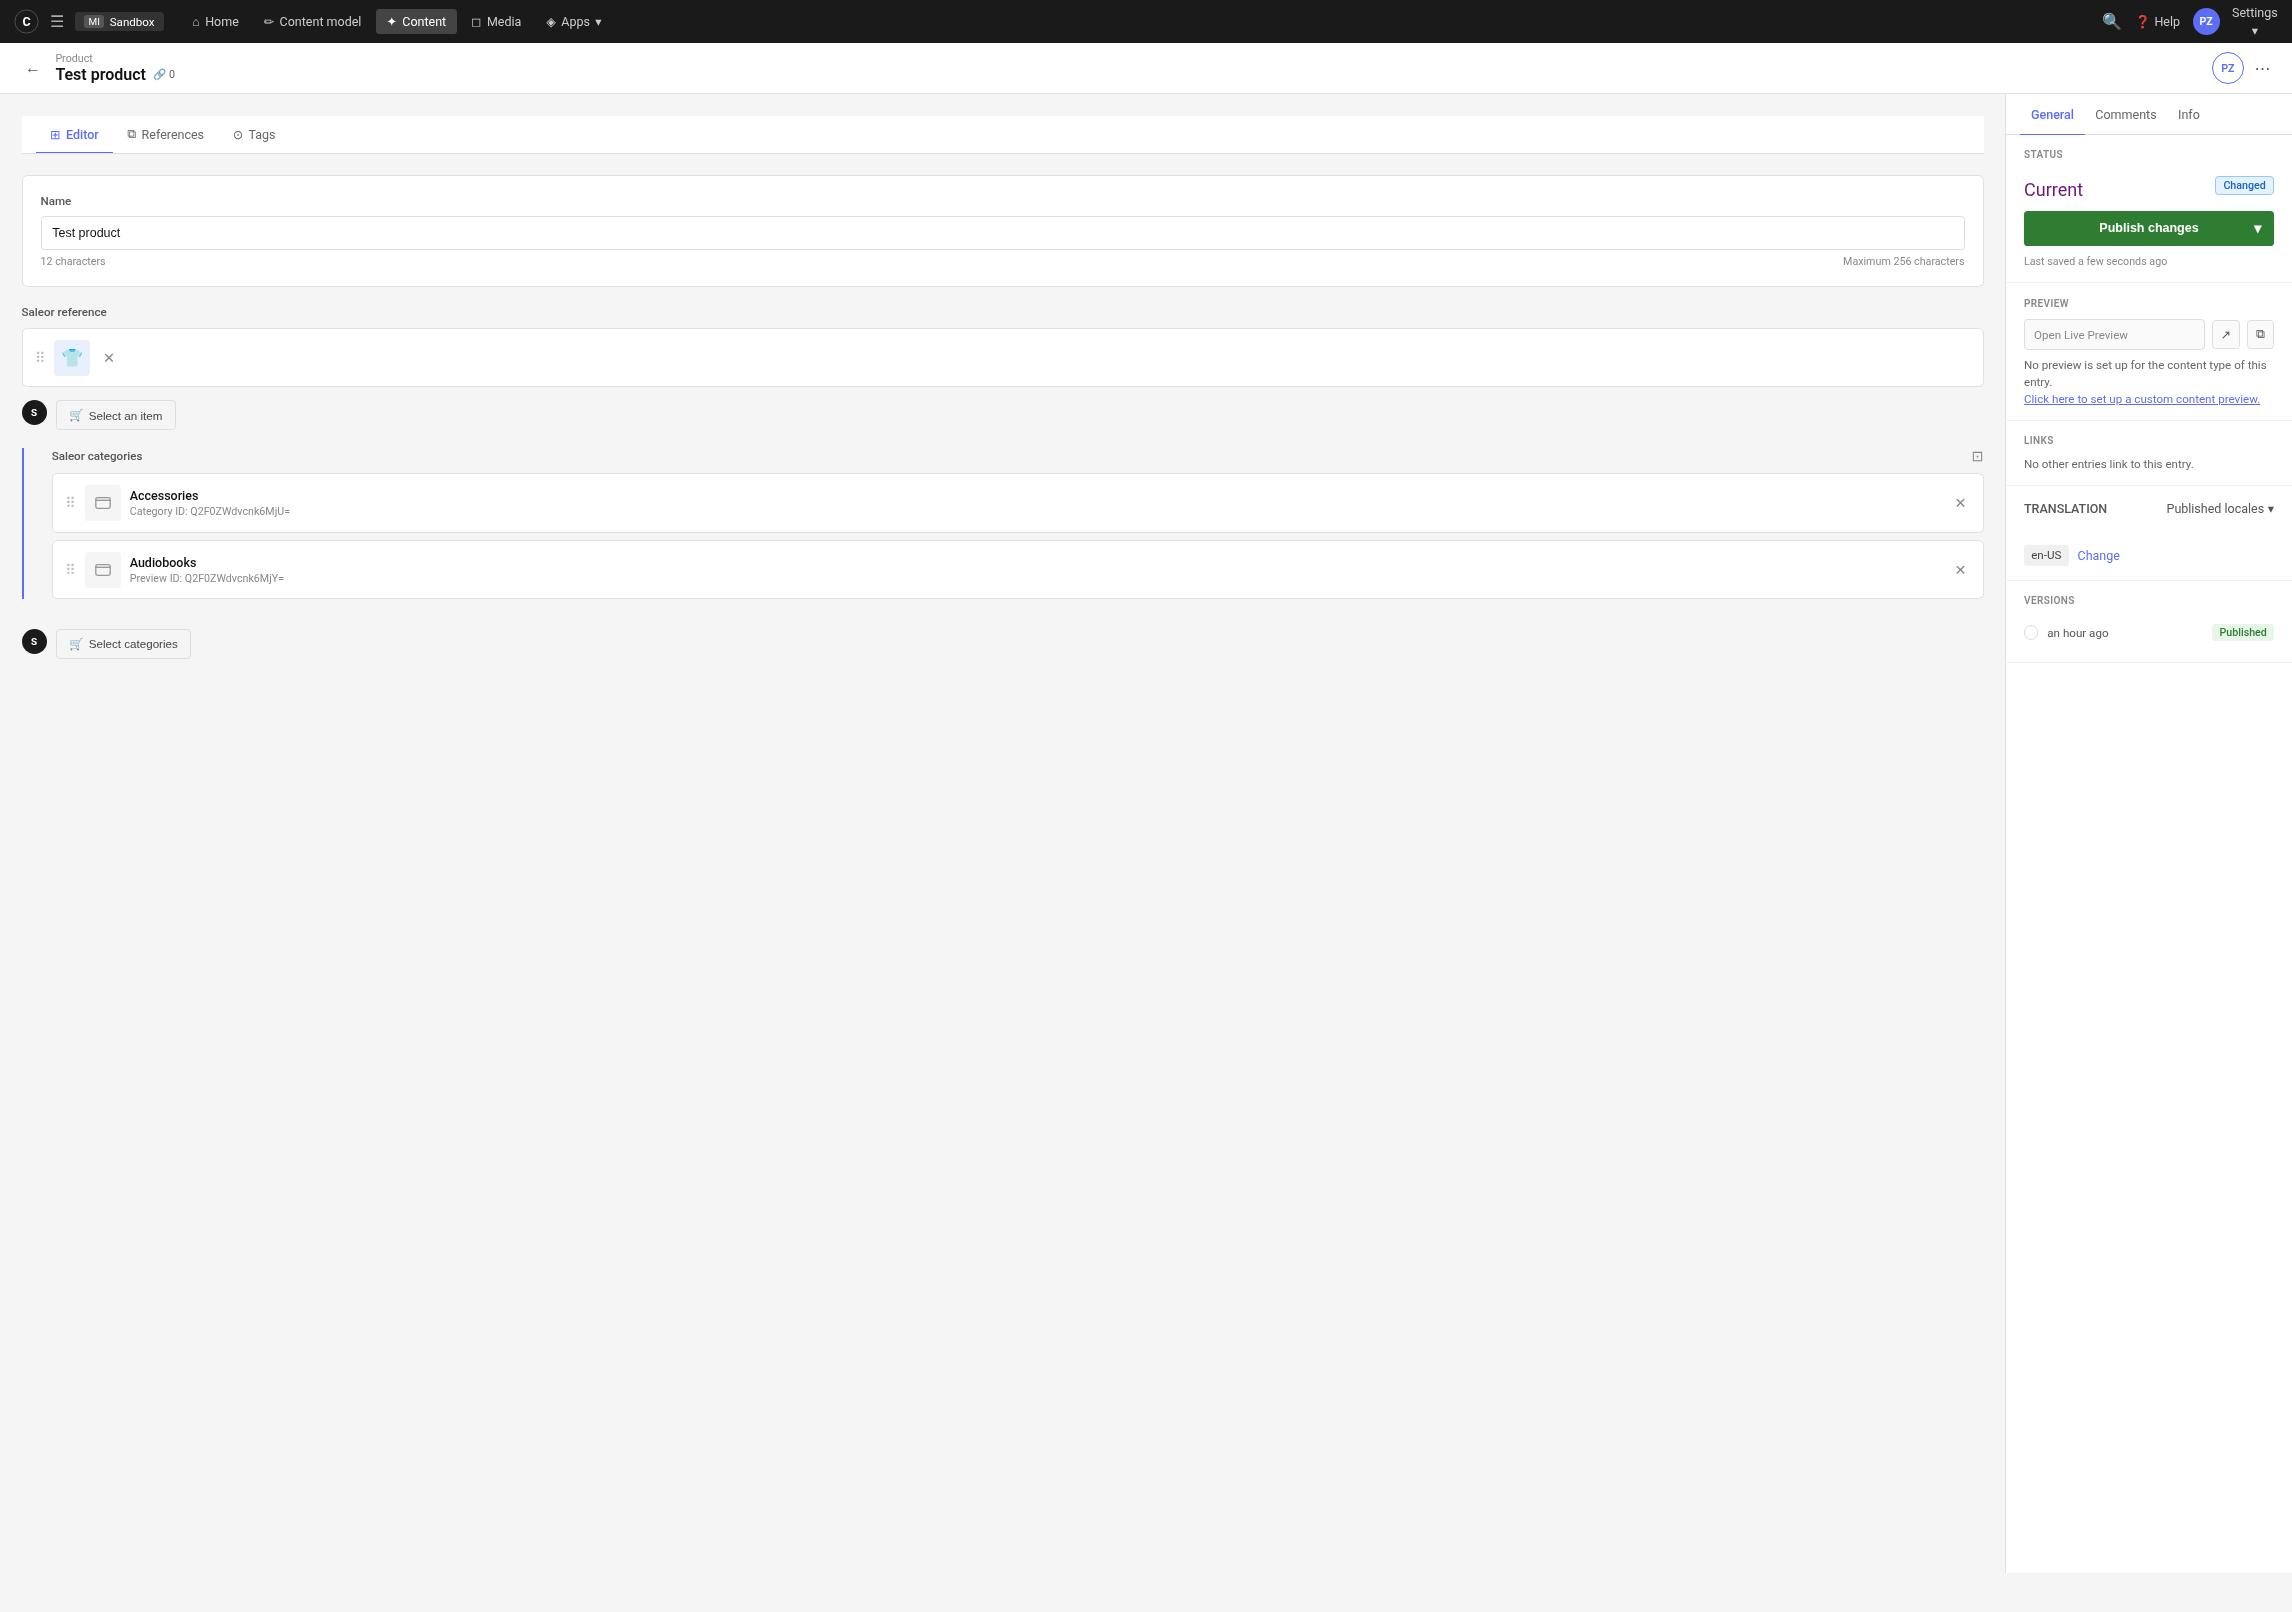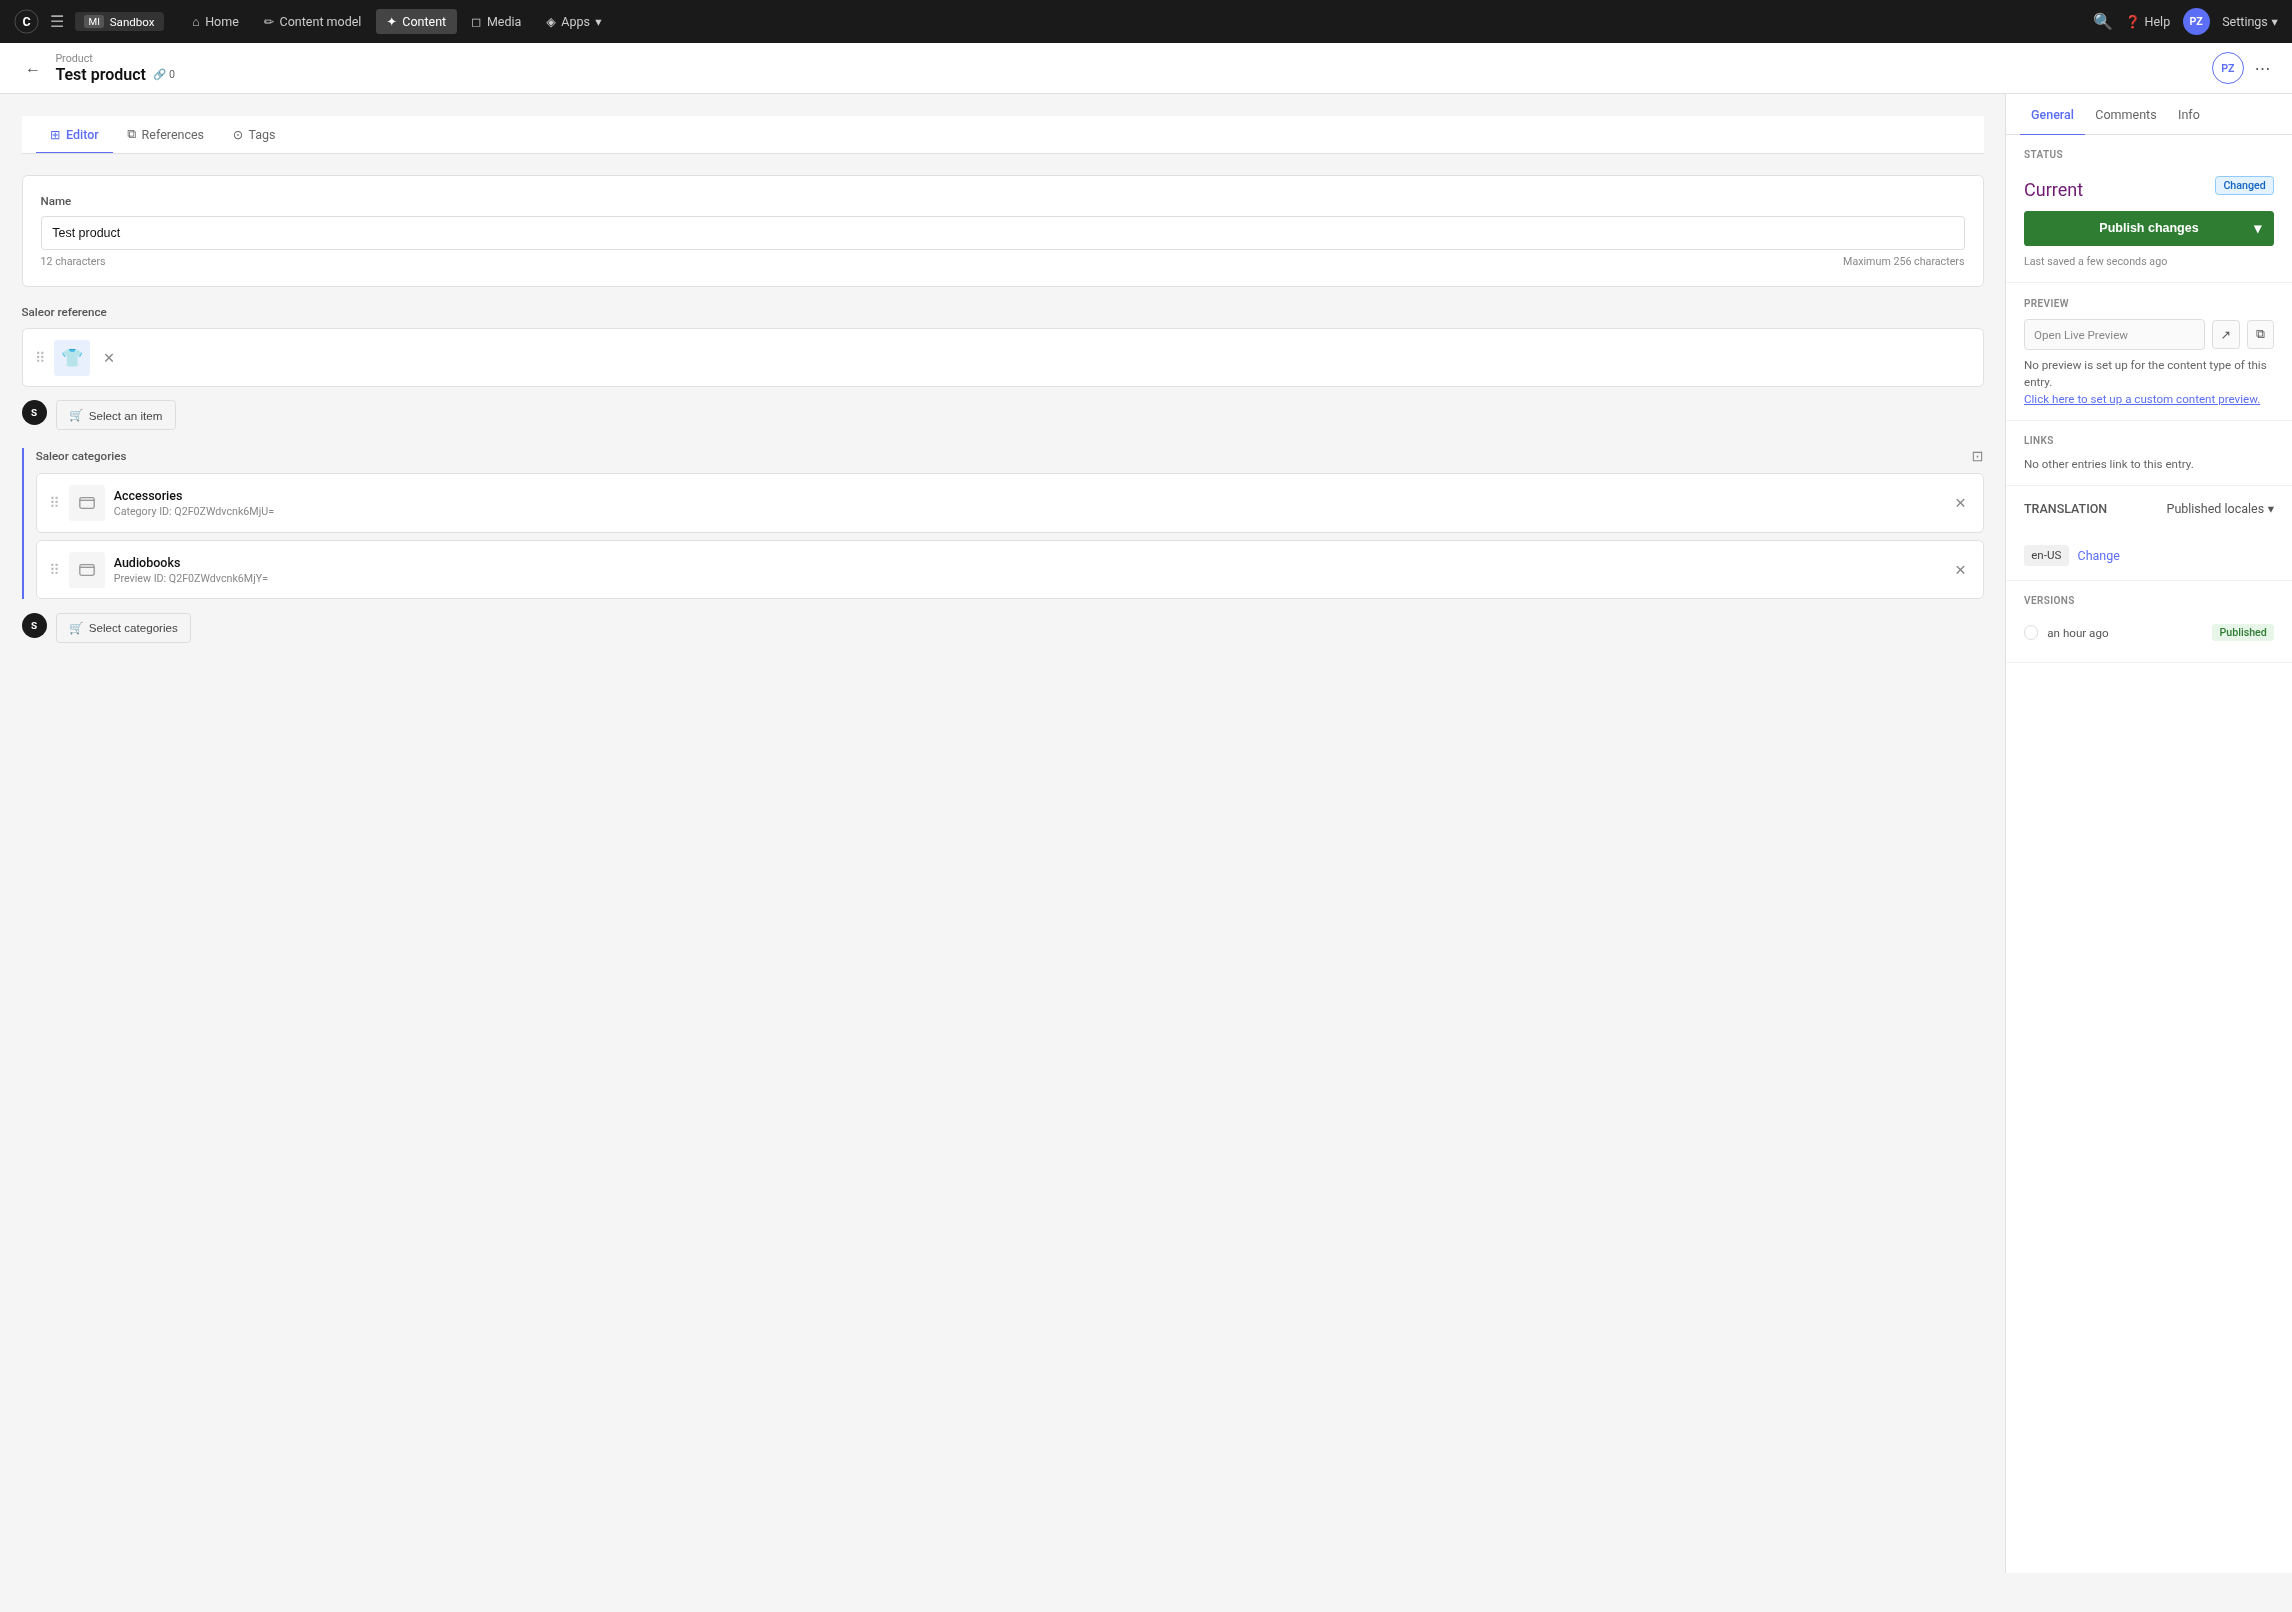--- a/index.html
+++ b/index.html
@@ -57,21 +57,21 @@
     .topbar-icon-btn { color: #ccc; cursor: pointer; font-size: 16px; background: none; border: none; }
     .topbar-help { color: #ccc; font-size: 12.5px; display: flex; align-items: center; gap: 3.6px; cursor: pointer; }
     .topbar-avatar {
       width: 27px; height: 27px;
       border-radius: 50%;
       background: #5b6ef5;
       color: #fff;
       display: flex; align-items: center; justify-content: center;
       font-size: 10.7px; font-weight: 600; cursor: pointer;
     }
-    .topbar-settings { color: #ccc; font-size: 12.5px; display: flex; align-items: center; gap: 3.6px; cursor: pointer; }
+    .topbar-settings { color: #ccc; font-size: 12.5px; display: flex; align-items: center; gap: 3.6px; cursor: pointer; flex-direction: column; }
 
     
     .titlebar {
       background: #fff;
       border-bottom: 0.9px solid #e0e0e0;
       padding: 9px 21.5px;
       display: flex;
       align-items: center;
       gap: 10.7px;
     }
@@ -179,22 +179,22 @@
 
     .saleor-icon {
       width: 25px; height: 25px; border-radius: 50%;
       background: #1a1a1a;
       color: #fff; display: flex; align-items: center; justify-content: center;
       font-size: 9.9px; font-weight: 700;
     }
 
     .categories-section {
       border-left: 2.7px solid #5b6ef5;
-      padding-left: 5px;
-      margin-bottom: 8px;
+      padding-left: 21px;
+      margin-bottom: 24px;
     }
     .categories-label-row {
       display: flex; align-items: center; justify-content: space-between;
       margin-bottom: 9px; padding-left: 7.2px;
     }
     .categories-label { font-size: 11.6px; color: #555; font-weight: 500; }
     .cat-icon-btn { color: #888; cursor: pointer; font-size: 14.3px; background: none; border: none; }
 
     
     .right-pane {

